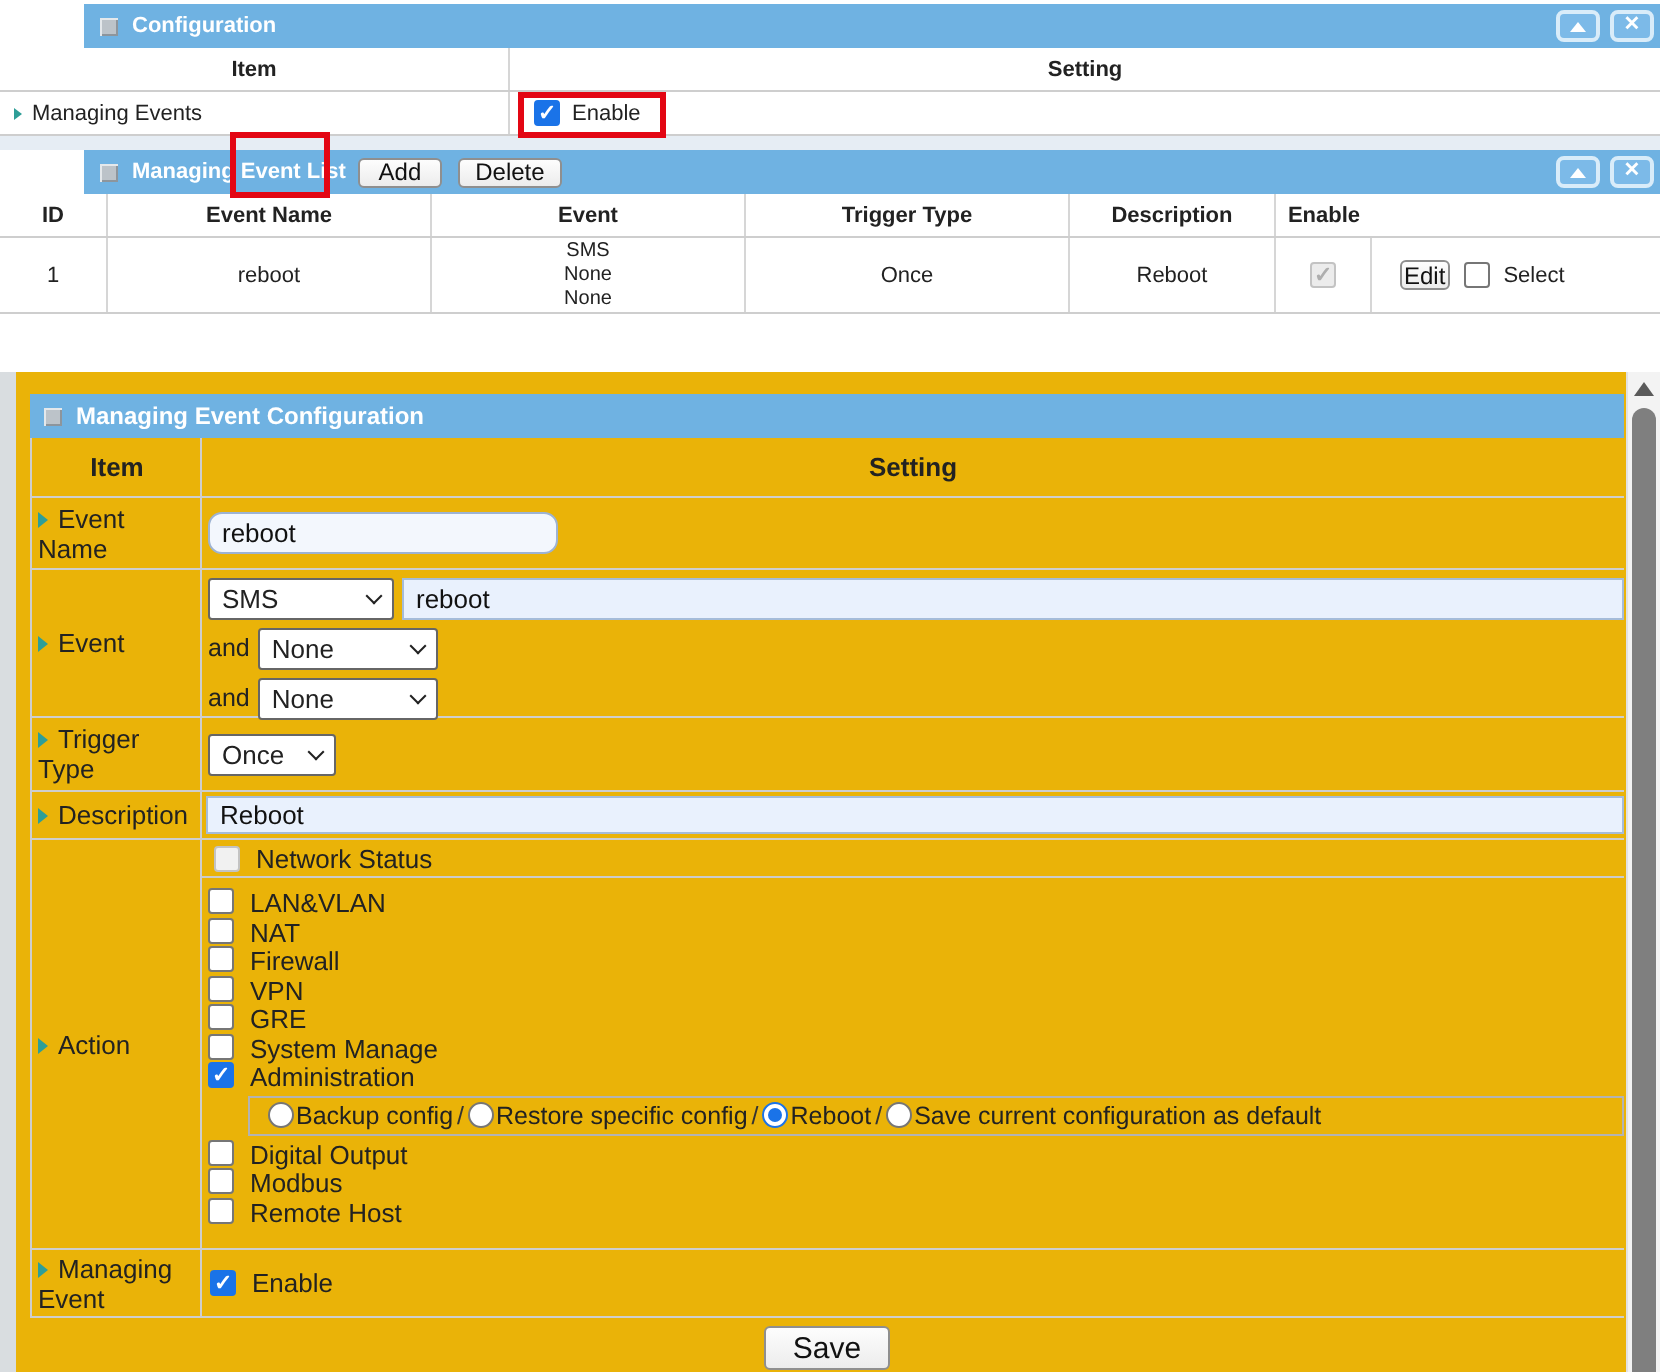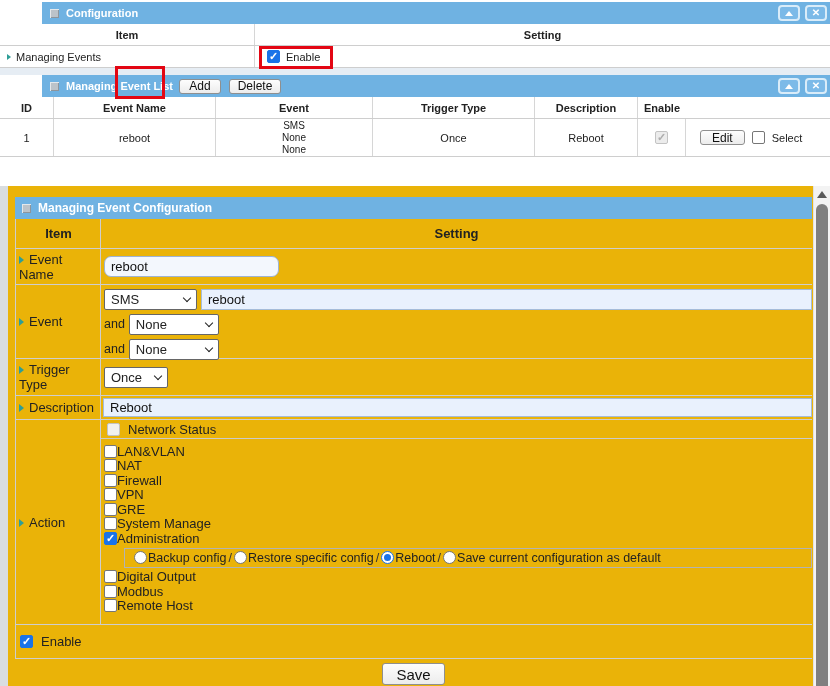--- a/index.html
+++ b/index.html
@@ -59,21 +59,21 @@
   }
   .radio.selected{ border-color:#1a73e8; }
   .radio.selected::after{
     content:""; position:absolute; left:2px; top:2px; width:7px; height:7px;
     border-radius:50%; background:#1a73e8;
   }
 
   
   .btn{
     display:inline-flex; align-items:center; justify-content:center;
-    height:15px; padding:0 11px;
+    height:15px; padding:0 1px;
     background:linear-gradient(#fdfdfd,#ececec);
     border:1px solid #8f8f8f; border-radius:3px;
     font-size:12px; color:#111;
   }
 
   
   .sel{
     display:inline-flex; align-items:center; height:21px;
     border:1px solid #666; border-radius:2px; background:#fff;
     font-size:13px; padding:0 6px; position:relative;
@@ -150,21 +150,21 @@
   .w-once{ width:64px; margin-left:3px; }
   .row-desc{ height:24px; }
   .input-desc{
     position:absolute; left:2px; right:0; top:2px; bottom:2px; width:auto; height:auto; flex:none; margin:0;
   }
 
   .row-action{ height:205px; }
   .action-col{ width:100%; height:100%; display:flex; flex-direction:column; }
   .ns-row{ height:19px; display:flex; align-items:center; gap:8px; padding-left:6px; border-bottom:1px solid #cbcbcb; }
   .act-list{ padding:5px 0 0 3px; display:flex; flex-direction:column; }
-  .act-row{ height:14.5px; display:flex; align-items:center; }
+  .act-row{ height:14.5px; display:flex; gap:8px; }
   .radio-box{
     margin:2px 0 2px 20px; height:20px;
     border:1px solid #b3b3b3;
     display:flex; align-items:center; padding-left:9px;
     font-size:12.5px;
   }
   .radio-box .rlbl{ margin-left:1px; }
   .slash{ color:#333; margin:0 2px; }
 
   .row-managing{ height:34px; }
@@ -401,20 +401,23 @@
               <div class="act-row">
                 <span class="cb"></span>
                 <span>Remote Host</span>
               </div>
             </div>
           </div>
         </div>
       </div>
 
       <div class="m-row row-managing">
+        <div class="m-item">
+          <span class="lbl"><span class="arrow-bullet"></span><span>Managing Event</span></span>
+        </div>
         <div class="m-setting">
           <span class="me-wrap">
             <span class="cb checked"></span>
             <span class="lbl-13">Enable</span>
           </span>
         </div>
       </div>
     </div>
 
     <div id="save-row">

